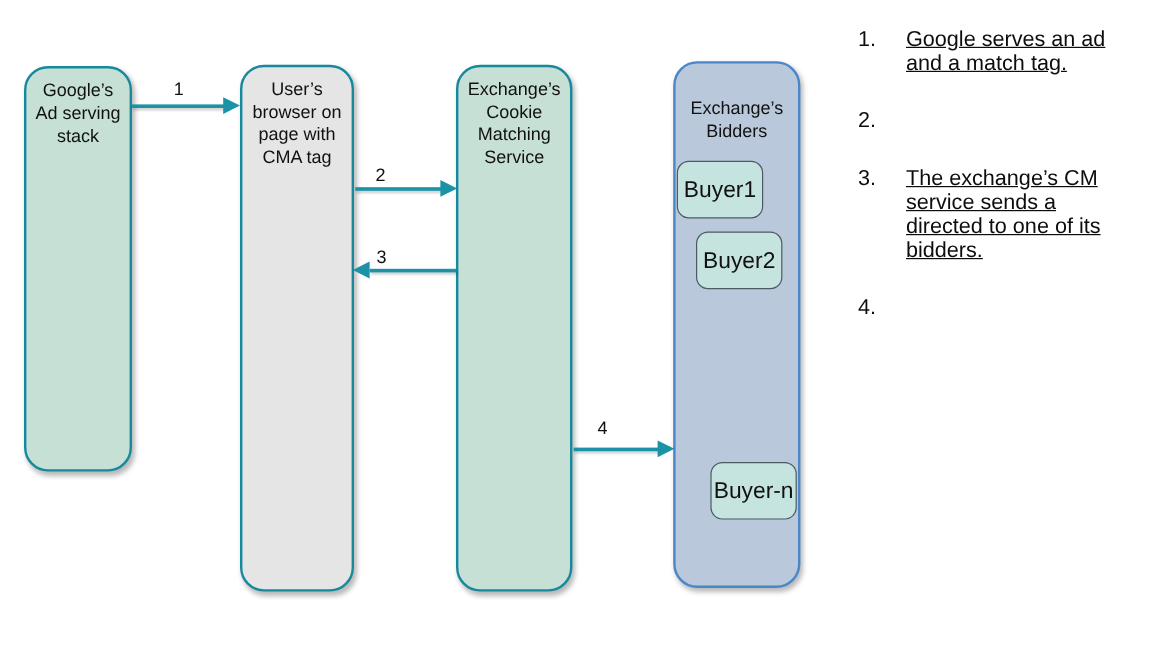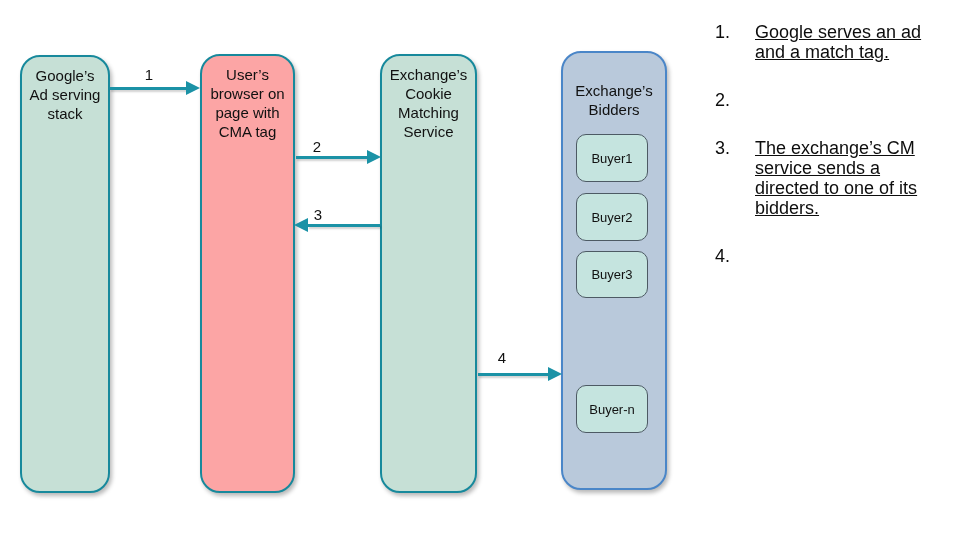--- a/index.html
+++ b/index.html
@@ -8,37 +8,37 @@
     font-family:"Liberation Sans","DejaVu Sans",sans-serif;color:#0d0d0d;
   }
   
   .node{
     position:absolute;box-sizing:border-box;border-radius:20px;border:2px solid #17899c;
     box-shadow:2px 3px 4px rgba(0,0,0,.28);
     text-align:center;font-size:15px;line-height:19px;padding-top:9px;
     white-space:pre-line;color:#111;
   }
   .fill-green{background:#c6e0d6;}
-  .fill-bluegray{background:#fca5a5;}
+  .fill-bluegray{background:#e5e5e5;}
   .node-bidders{background:#b9c9db;border-color:#4a86c8;}
-  .node-google {left:20px; top:55px; width:90px; height:438px;}
+  .node-google {left:20px; top:55px; width:90px; height:338px;}
   .node-browser{left:200px;top:54px; width:95px; height:439px;}
   .node-cms    {left:380px;top:54px; width:97px; height:439px;}
   .node-bid    {left:561px;top:51px; width:106px;height:439px;}
   
   .buyer{
-    position:absolute;left:13px;width:72px;height:48px;box-sizing:border-box;
+    position:absolute;left:1px;width:72px;height:48px;box-sizing:border-box;
     background:#c5e4df;border:1.5px solid #4d5a64;border-radius:10px;
     display:flex;align-items:center;justify-content:center;
-    font-size:13px;line-height:15px;color:#111;white-space:normal;
+    font-size:19px;line-height:15px;color:#111;white-space:normal;
   }
   .buyer-1{top:81px;}
-  .buyer-2{top:140px;}
+  .buyer-2{top:140px;margin-left:16px;}
   .buyer-3{top:198px;height:47px;}
-  .buyer-n{top:332px;}
+  .buyer-n{top:332px;margin-left:28px;}
   
   .arrow-line{position:absolute;height:3px;background:#1b92a6;box-shadow:1px 2px 2px rgba(0,0,0,.18);}
   .arrow-head{position:absolute;width:0;height:0;}
   .head-right{border-left:14px solid #1b92a6;border-top:7px solid transparent;border-bottom:7px solid transparent;}
   .head-left {border-right:14px solid #1b92a6;border-top:7px solid transparent;border-bottom:7px solid transparent;}
   .arrow-label{position:absolute;width:24px;text-align:center;font-size:15px;line-height:17px;color:#111;}
   .a1-line{left:110px;top:87px;width:79px;}  .a1-head{left:186px;top:81px;}  .a1-label{left:137px;top:66px;}
   .a2-line{left:296px;top:156px;width:74px;} .a2-head{left:367px;top:150px;} .a2-label{left:305px;top:138px;}
   .a3-line{left:308px;top:224px;width:72px;} .a3-head{left:294px;top:218px;} .a3-label{left:306px;top:206px;}
   .a4-line{left:478px;top:373px;width:72px;} .a4-head{left:548px;top:367px;} .a4-label{left:490px;top:349px;}
@@ -65,21 +65,20 @@
   <div class="node fill-green node-cms">Exchange’s
 Cookie
 Matching
 Service</div>
 
   <div class="node node-bidders node-bid">
     <span>Exchange’s
 Bidders</span>
     <div class="buyer buyer-1">Buyer1</div>
     <div class="buyer buyer-2">Buyer2</div>
-    <div class="buyer buyer-3">Buyer3</div>
     <div class="buyer buyer-n">Buyer-n</div>
   </div>
 
   <div class="arrow-line a1-line"></div>
   <div class="arrow-head head-right a1-head"></div>
   <span class="arrow-label a1-label">1</span>
 
   <div class="arrow-line a2-line"></div>
   <div class="arrow-head head-right a2-head"></div>
   <span class="arrow-label a2-label">2</span>

